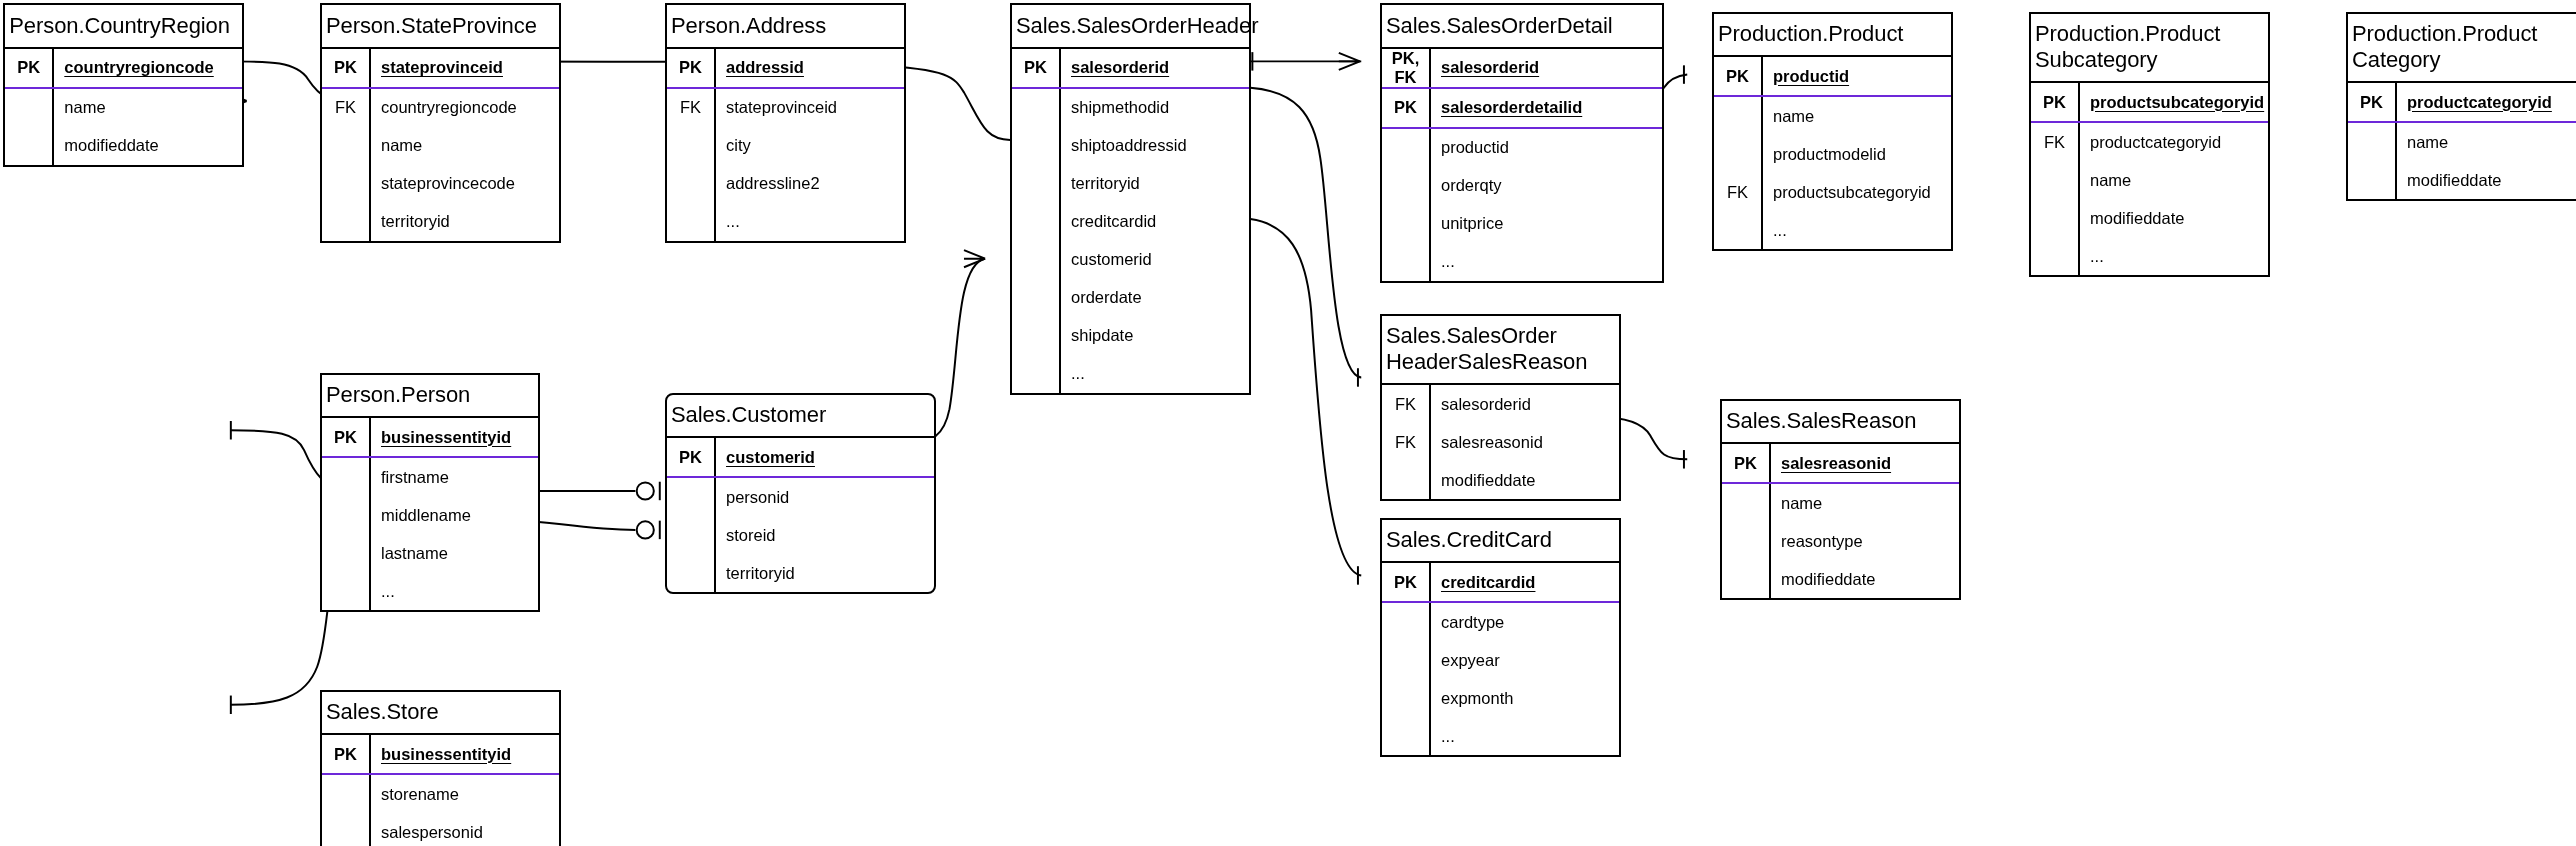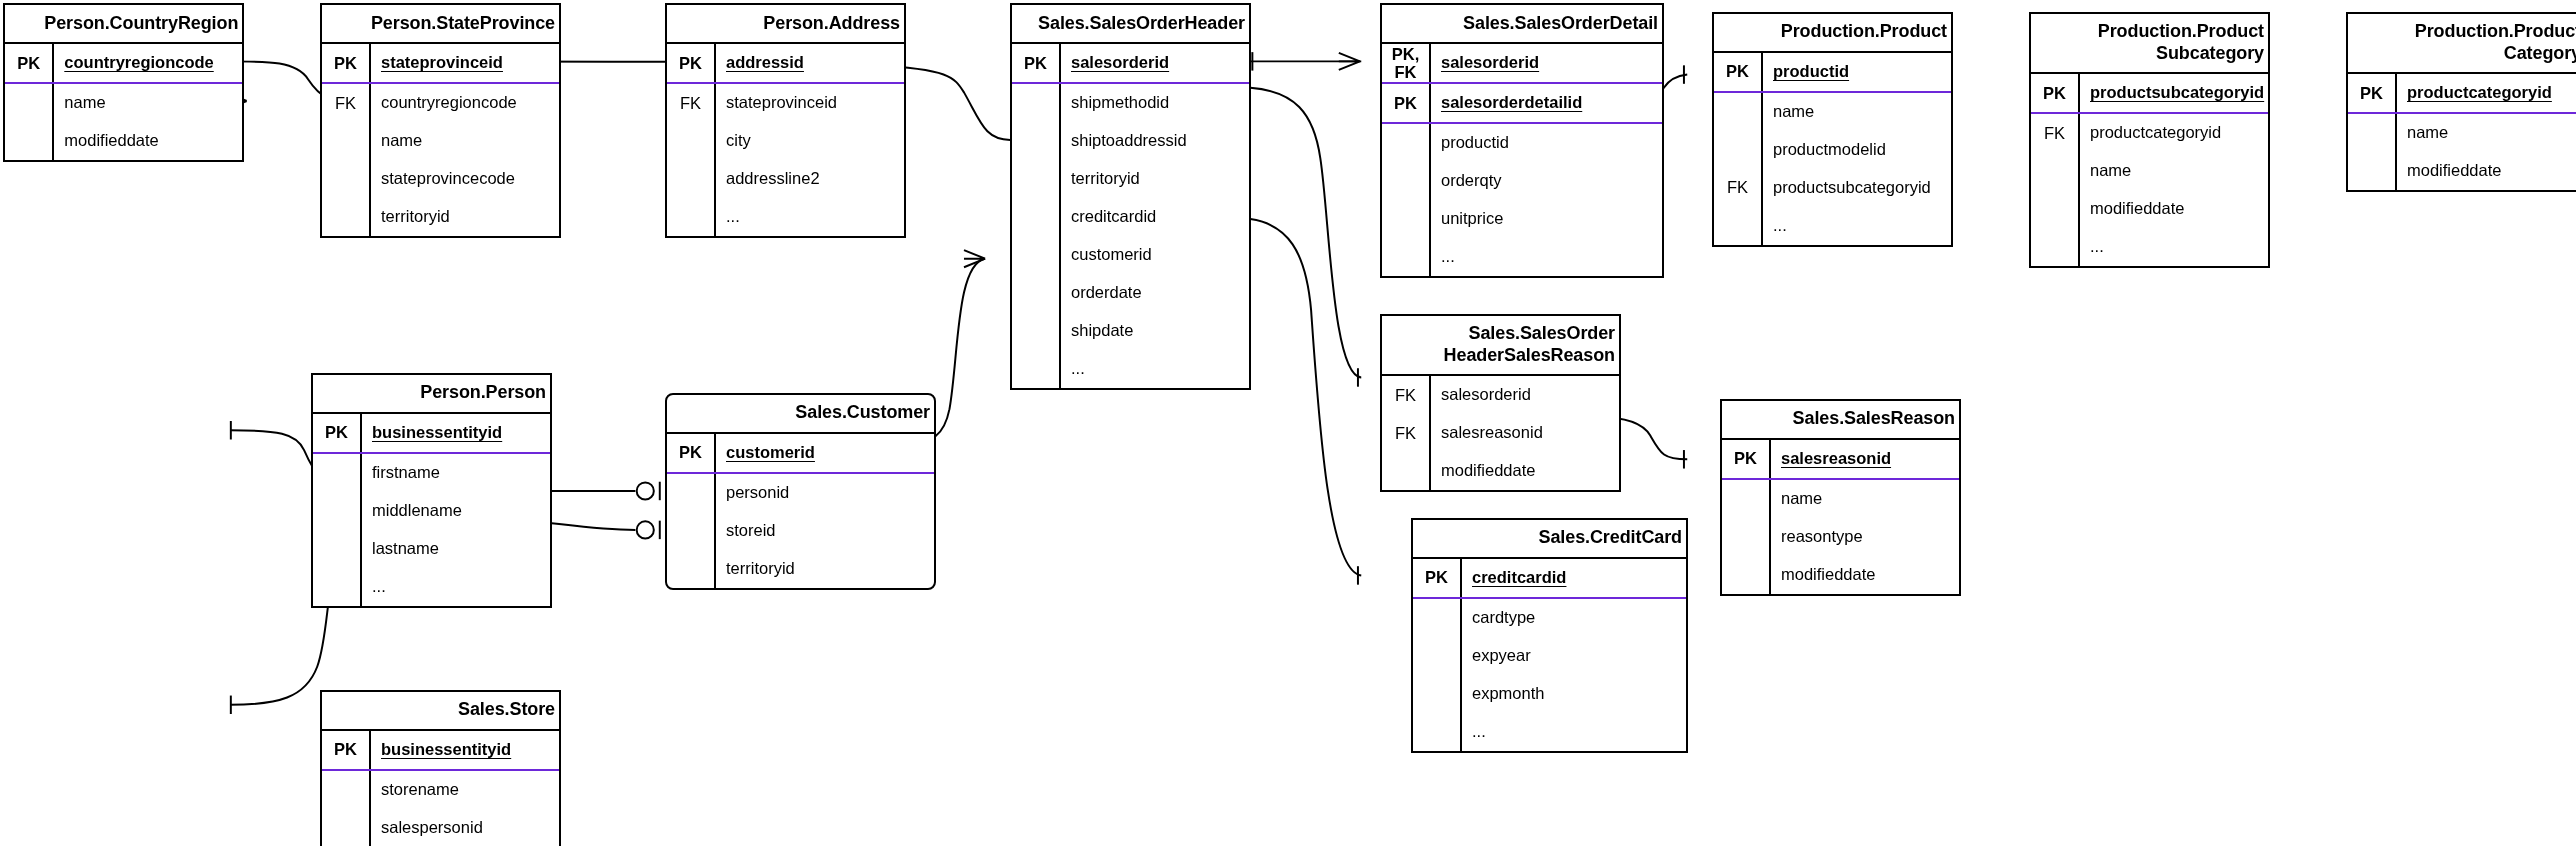--- a/index.html
+++ b/index.html
@@ -29,23 +29,23 @@
   }
   .entity {
     position: absolute;
     box-sizing: border-box;
     border: 2px solid #000000;
     background: #ffffff;
     z-index: 2;
   }
   .ent-title {
     box-sizing: border-box;
-    text-align: right;
-    font-weight: bold;
-    font-size: 18px;
+    text-align: left;
+    font-weight: normal;
+    font-size: 22px;
     line-height: 1.18;
     letter-spacing: -0.1px;
     padding: 7.3px 4px 8px 4px;
     border-bottom: 2px solid #000000;
     white-space: pre-line;
   }
   .ent-body {
     display: block;
   }
   .attr-group {
@@ -513,21 +513,21 @@
             </div>
             <div class="attr-row">
               <div class="attr-key"></div>
               <div class="attr-name">
                 <span>modifieddate</span>
               </div>
             </div>
           </div>
         </div>
       </div>
-      <div class="entity" style="left: 311px; top: 373px; width: 241px;">
+      <div class="entity" style="left: 320px; top: 373px; width: 220px;">
         <div class="ent-title">Person.Person</div>
         <div class="ent-body">
           <div class="attr-group">
             <div class="attr-row">
               <div class="attr-key bold">PK</div>
               <div class="attr-name pk">
                 <span>businessentityid</span>
               </div>
             </div>
           </div>
@@ -677,21 +677,21 @@
             </div>
             <div class="attr-row">
               <div class="attr-key"></div>
               <div class="attr-name">
                 <span>modifieddate</span>
               </div>
             </div>
           </div>
         </div>
       </div>
-      <div class="entity" style="left: 1380px; top: 518px; width: 277px; margin-left: 31px;">
+      <div class="entity" style="left: 1380px; top: 518px; width: 241px;">
         <div class="ent-title">Sales.CreditCard</div>
         <div class="ent-body">
           <div class="attr-group">
             <div class="attr-row">
               <div class="attr-key bold">PK</div>
               <div class="attr-name pk">
                 <span>creditcardid</span>
               </div>
             </div>
           </div>

